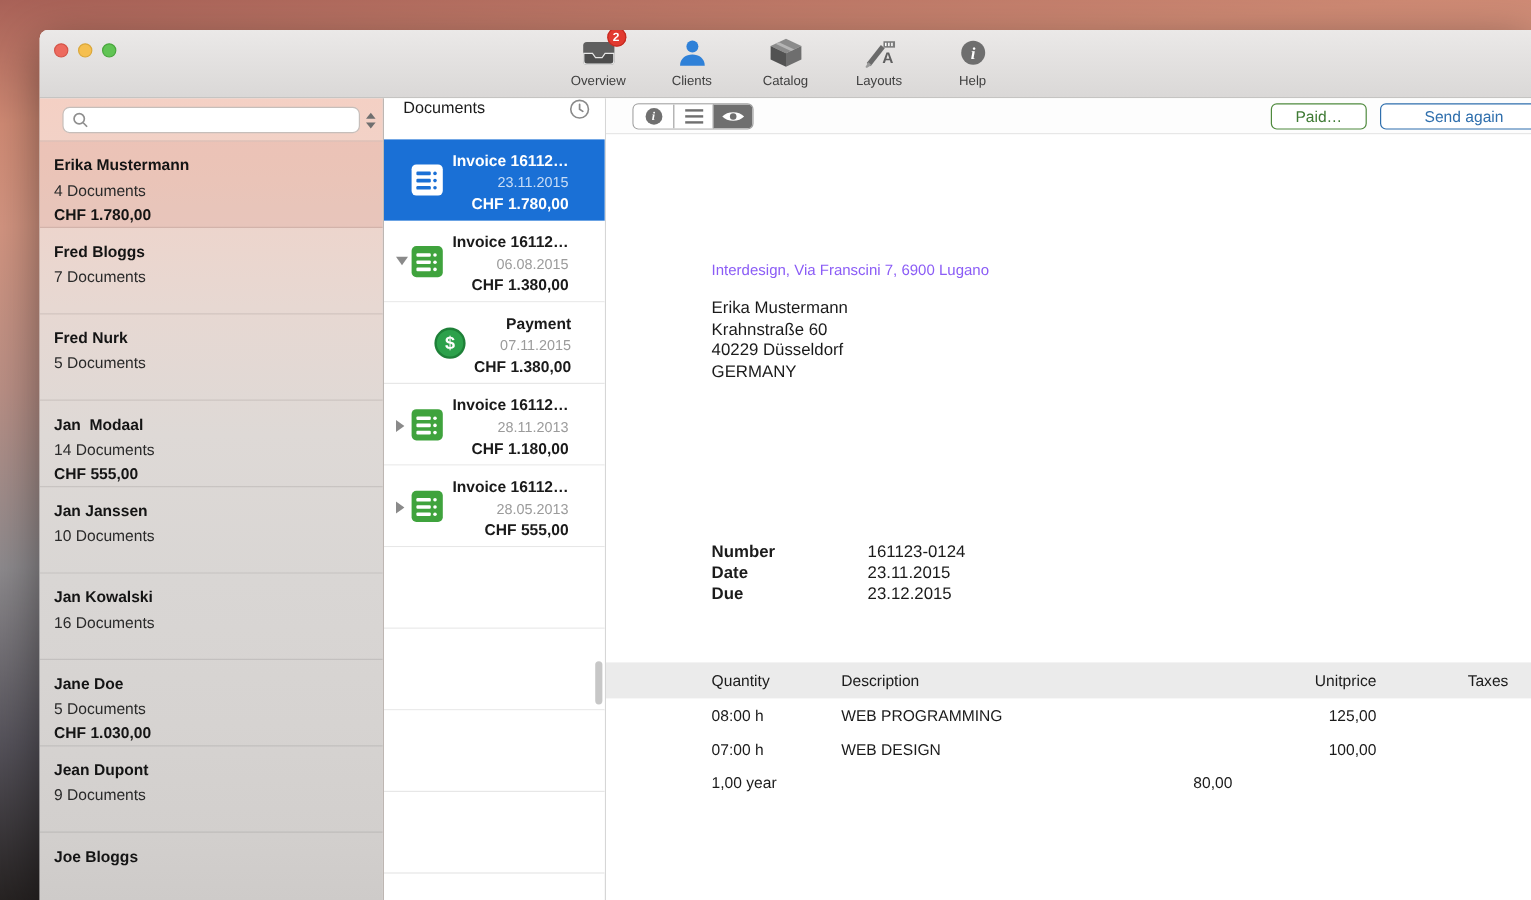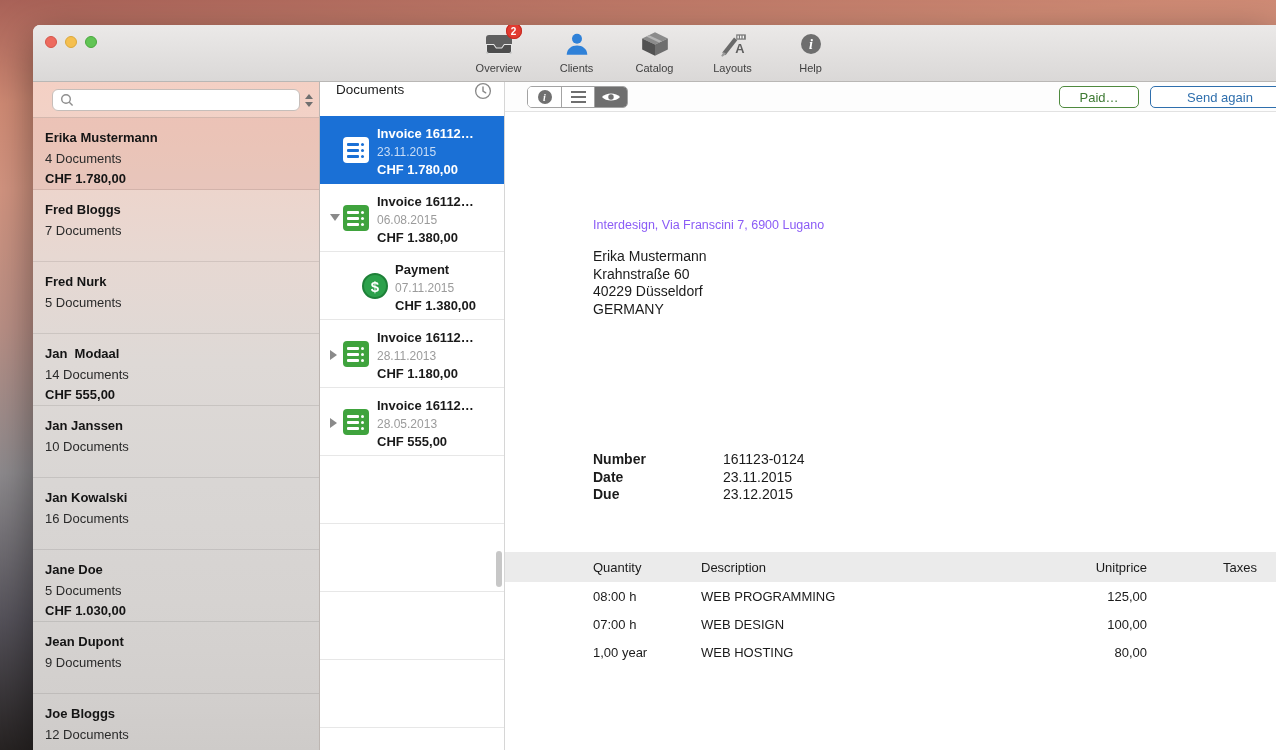--- a/index.html
+++ b/index.html
@@ -56,21 +56,21 @@
   .c-name { font-size:13px; font-weight:bold; color:#141414; line-height:20px; white-space:pre; }
   .c-docs { font-size:13px; color:#2a2a2a; line-height:21px; }
   .c-amount { font-size:13px; font-weight:bold; color:#141414; line-height:20px; }
   .c-amount:empty { display:none; }
 
   
   .doclist { width:185px; flex:0 0 185px; position:relative; background:#fff; border-right:1px solid #d6d6d6; }
   .doc-header { height:34px; display:flex; align-items:flex-start; padding:0 12px 0 16px;
     background:#fff; }
   .doc-header-title { font-size:13.5px; color:#1c1c1c; flex:1; }
-  .doc-rows { position:absolute; left:0; right:0; top:34px; bottom:0; overflow:hidden; }
+  .doc-rows { position:absolute; left:0; right:0; top:34px; bottom:0; overflow:hidden;text-align:right; }
   .doc-row { position:relative; height:68px; border-bottom:1px solid #e7e7e7; background:#fff; }
   .doc-row.selected { background:#1a70d6; border-bottom:none; }
   .doc-row .disc { position:absolute; left:10px; top:30px; width:0; height:0; visibility:hidden; }
   .doc-row.disc-expanded .disc { visibility:visible;
     border-left:5px solid transparent; border-right:5px solid transparent; border-top:7px solid #8a8a8a; }
   .doc-row.disc-collapsed .disc { visibility:visible;
     border-top:5px solid transparent; border-bottom:5px solid transparent; border-left:7px solid #8a8a8a; }
   .doc-ic { position:absolute; top:21px; }
   .ic-doc { left:23px; width:26px; height:26px; border-radius:4px; background:#3fa33d;
     display:flex; flex-direction:column; justify-content:center; gap:3px; padding:0 5px 0 4px; }
@@ -266,21 +266,20 @@
             </div>
 
             <div class="client-row">
               <div class="c-name">Jean Dupont</div>
               <div class="c-docs">9 Documents</div>
 
             </div>
 
             <div class="client-row">
               <div class="c-name">Joe Bloggs</div>
-              <div class="c-docs">12 Documents</div>
 
             </div>
           </div>
       </div>
 
       <div class="doclist">
         <div class="doc-header">
           <span class="doc-header-title">Documents</span>
           <span>
             <svg width="18" height="18" viewBox="0 0 20 20">
@@ -463,21 +462,20 @@
 
                 <div class="t-grid t-row">
                   <span>07:00 h</span>
                   <span>WEB DESIGN</span>
                   <span class="t-price">100,00</span>
                   <span class="t-taxes"></span>
                 </div>
 
                 <div class="t-grid t-row">
                   <span>1,00 year</span>
-                  <span>WEB HOSTING</span>
                   <span class="t-price">80,00</span>
                   <span class="t-taxes"></span>
                 </div>
               </div>
           </div>
         </div>
       </div>
 
     </div>
   </div>

